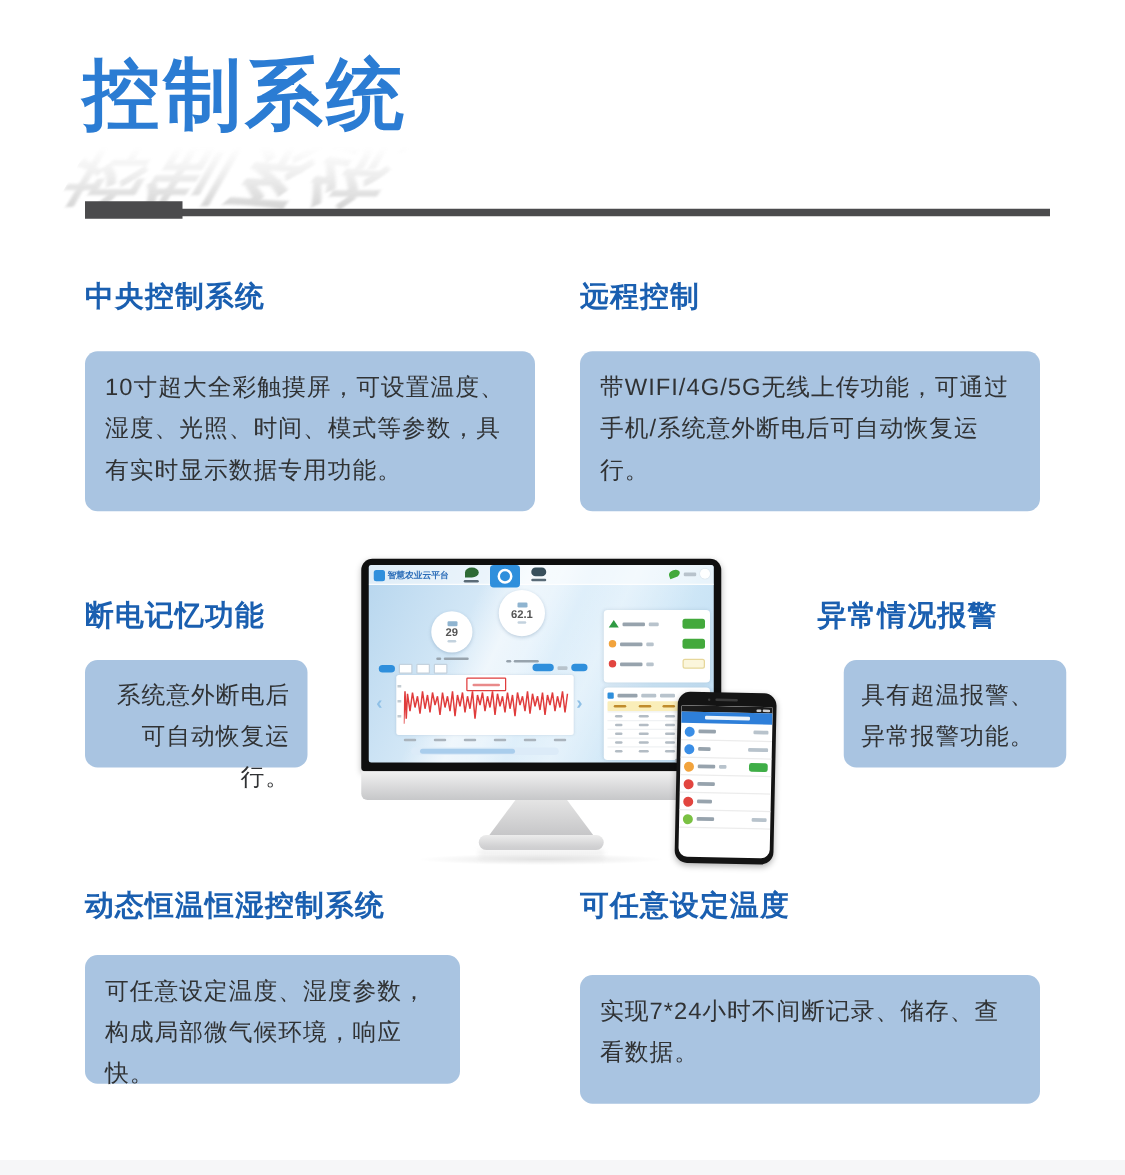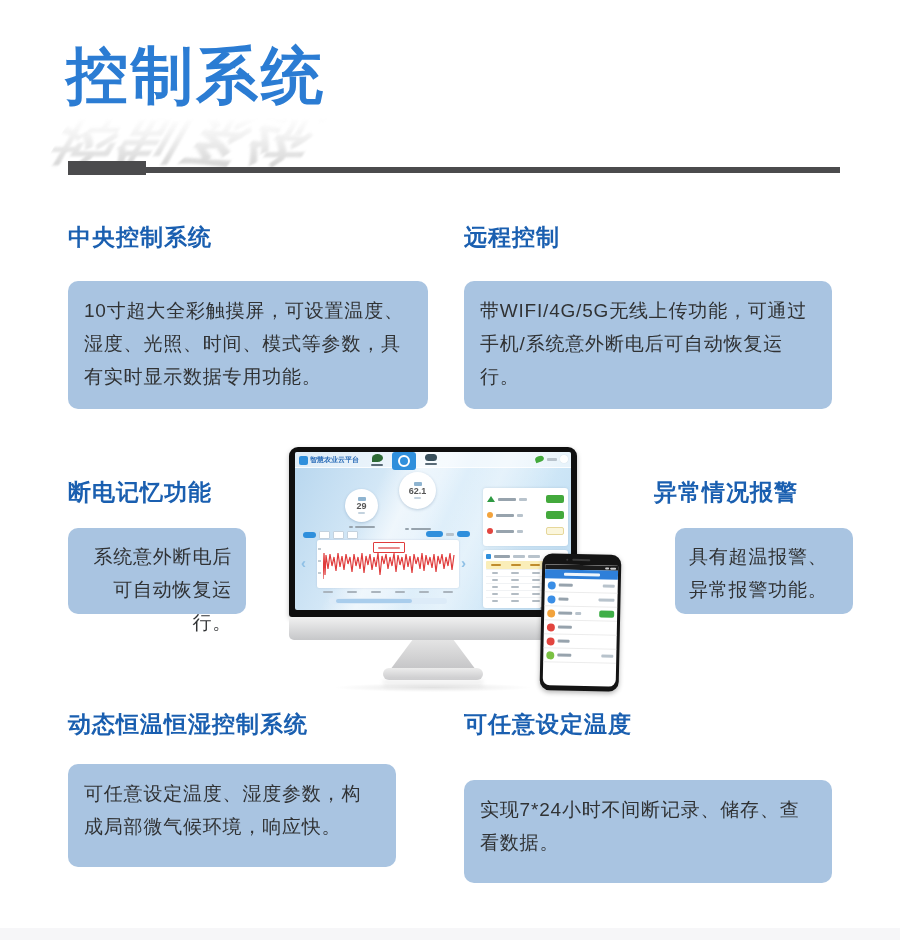--- a/index.html
+++ b/index.html
@@ -33,21 +33,21 @@
     color:var(--box_text,#303234);font-size:19px;line-height:33px;letter-spacing:.8px;
     padding:13px 16px;box-sizing:border-box;
   }
   .h1{left:68px;top:222px;} .h2{left:464px;top:222px;}
   .h3{left:68px;top:477px;} .h4{left:654px;top:477px;}
   .h5{left:68px;top:709px;} .h6{left:464px;top:709px;}
   .b1{left:68px;top:281px;width:360px;height:128px;}
   .b2{left:464px;top:281px;width:368px;height:128px;}
   .b3{left:68px;top:528px;width:178px;height:86px;padding:12px 14px;text-align:right;}
   .b4{left:675px;top:528px;width:178px;height:86px;padding:12px 14px;}
-  .b5{left:68px;top:764px;width:328px;height:103px;}
+  .b5{left:68px;top:764px;width:300px;height:103px;}
   .b6{left:464px;top:764px;width:368px;height:103px;margin-top:16px;}
   
   .monitor{position:absolute;left:289px;top:447px;width:288px;height:245px;z-index:1;}
   .mon-screen{
     position:absolute;left:0;top:0;width:288px;height:170px;background:#0f0f0f;
     border-radius:9px 9px 3px 3px;box-shadow:0 2px 5px rgba(0,0,0,.25);
   }
   .scr{
     position:absolute;left:6px;top:5px;right:6px;bottom:7px;overflow:hidden;border-radius:2px;
     background:linear-gradient(115deg,var(--sky_top,#b7d6ee) 0%,#e3f1fb 45%,#cfe7f7 75%,#bedcf2 100%);

